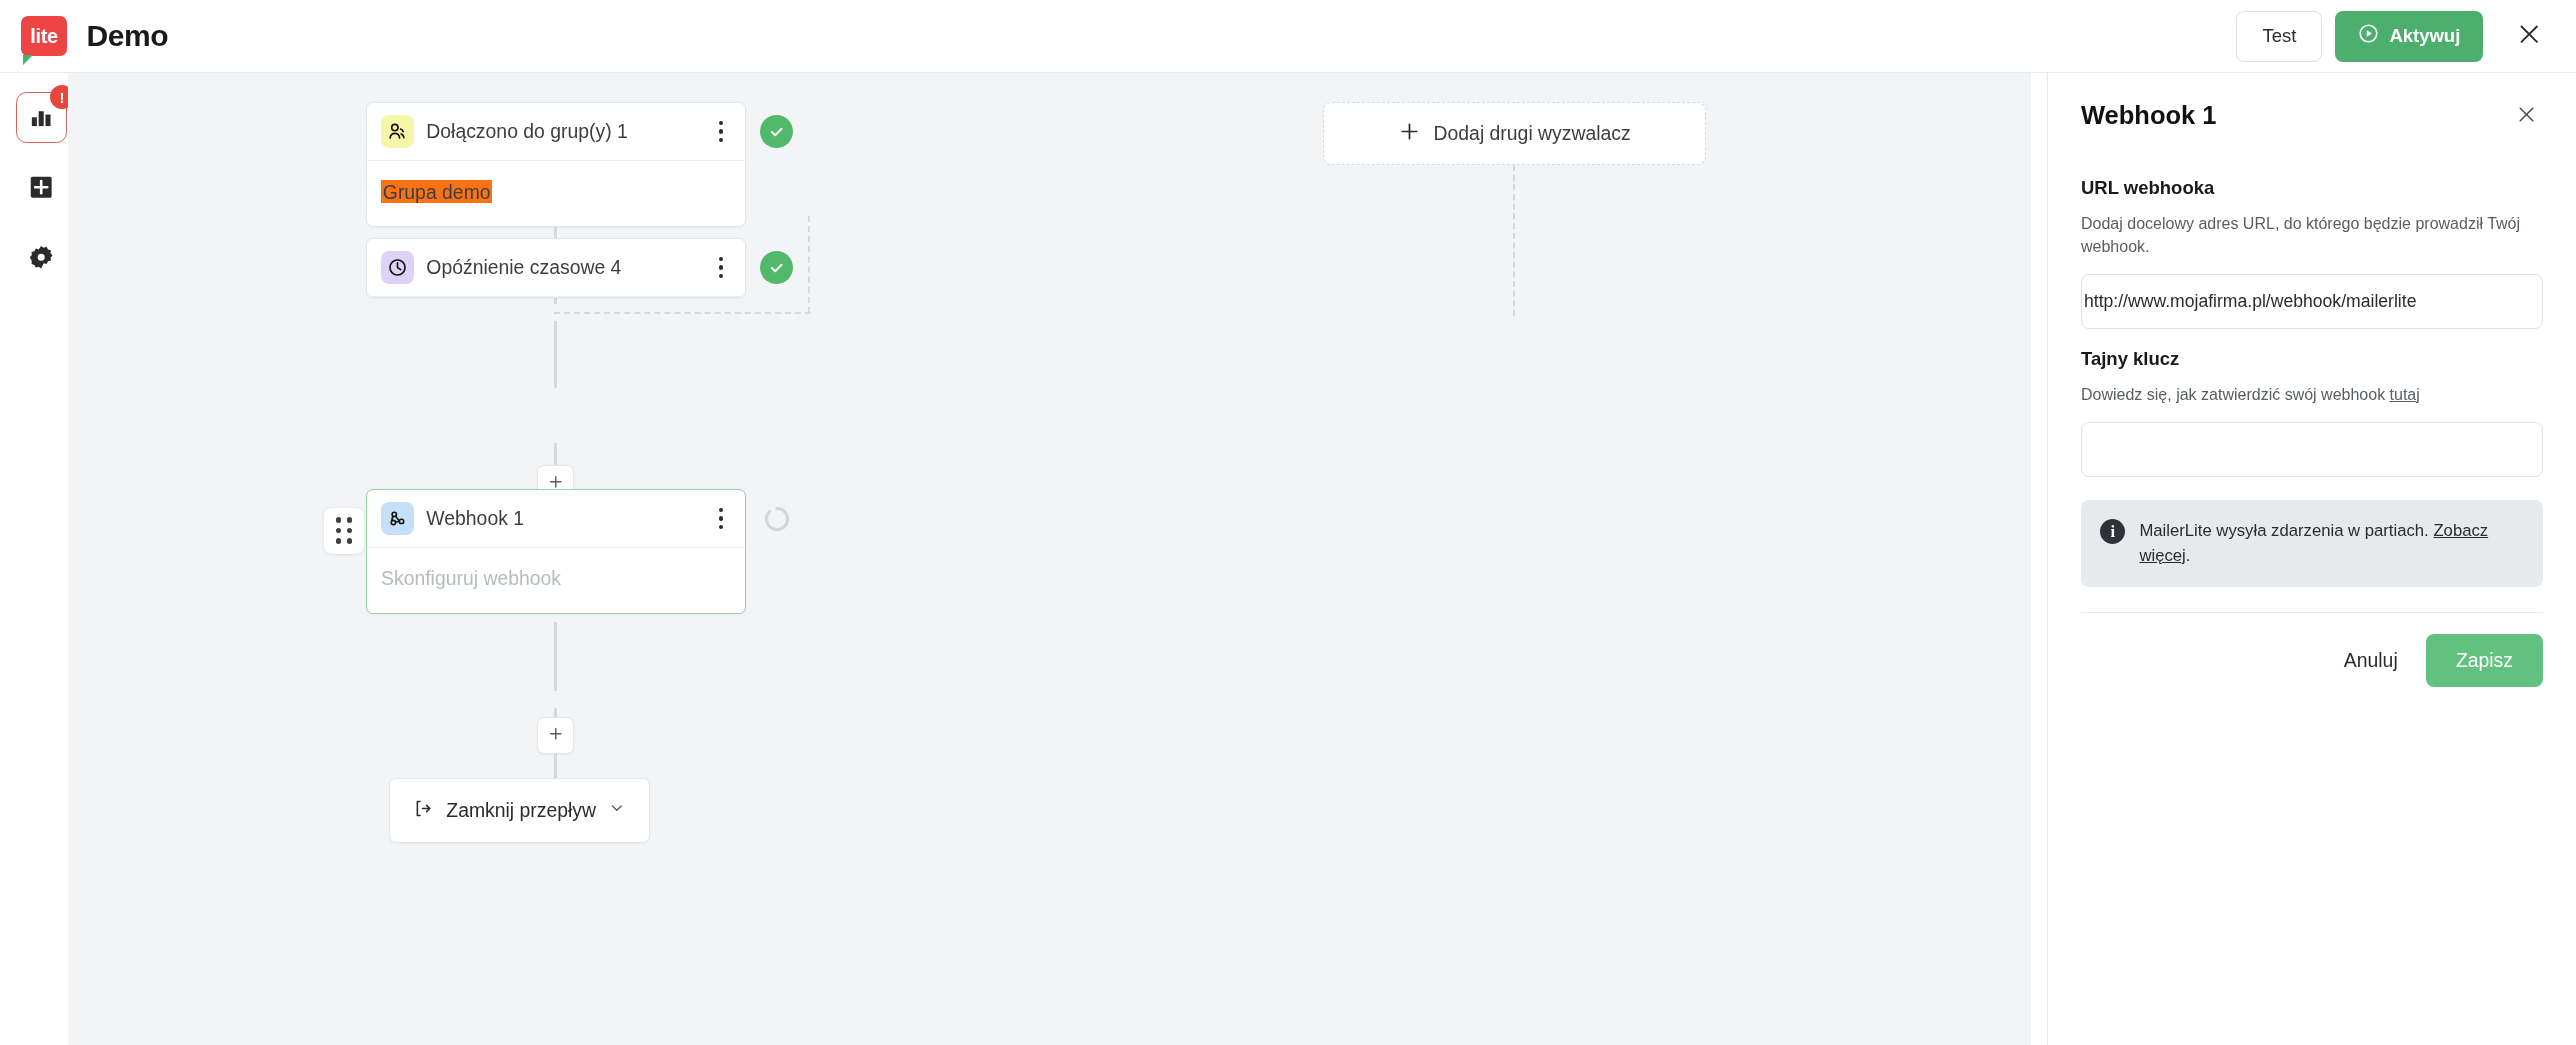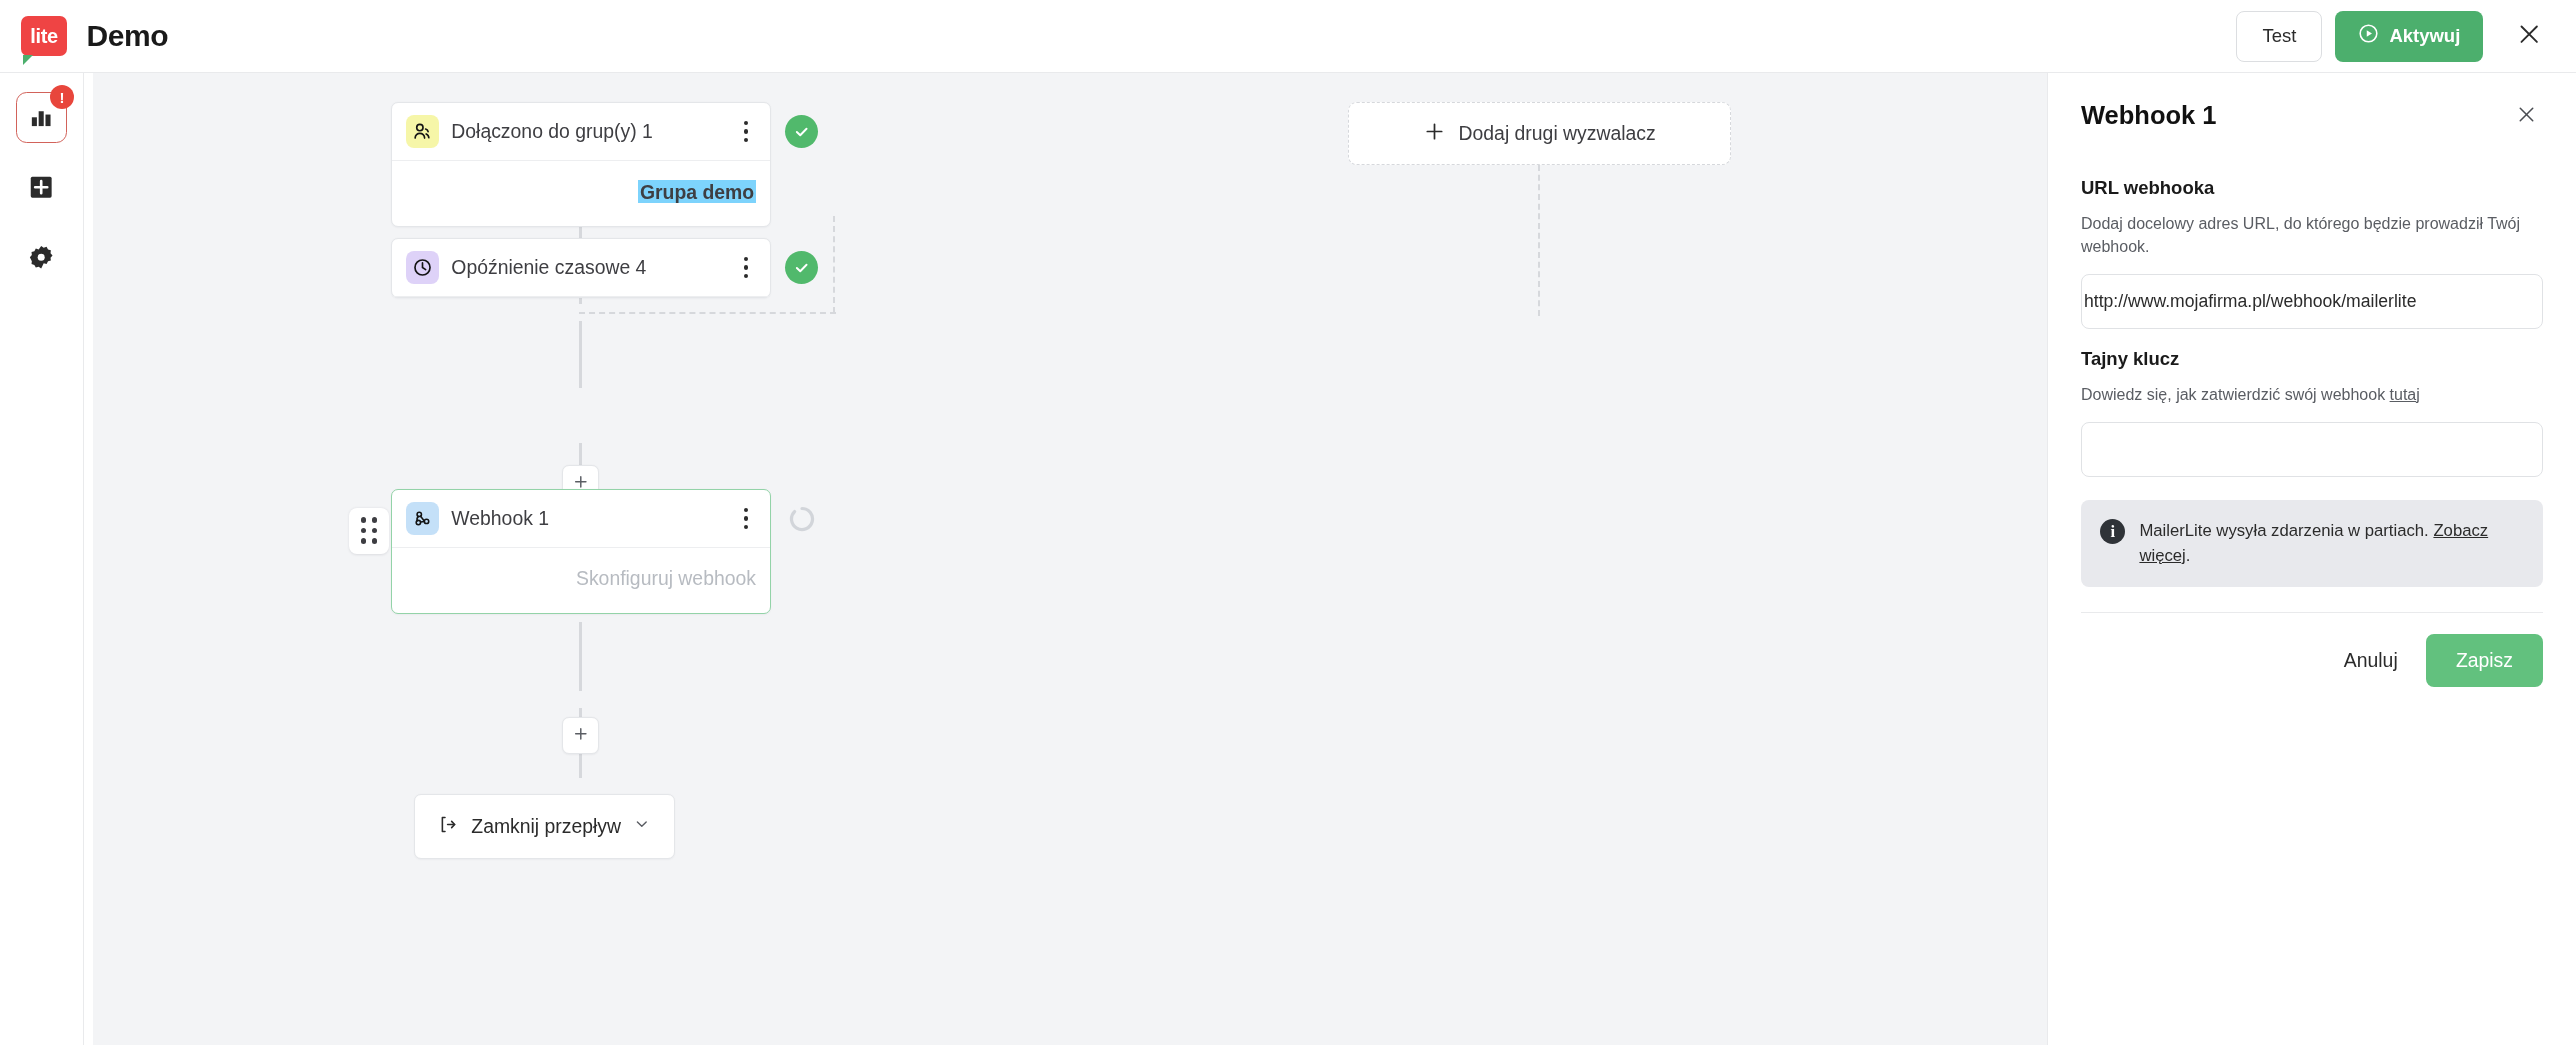--- a/index.html
+++ b/index.html
@@ -73,24 +73,23 @@
   .nav-badge {
     position: absolute; top: -8px; right: -8px;
     width: 24px; height: 24px; border-radius: 50%;
     background: #e8463c; color: #fff;
     font-size: 15px; font-weight: 700;
     display: flex; align-items: center; justify-content: center;
   }
 
   
   .canvas {
-    position: absolute; top: 73px; left: 93px;
+    position: absolute; top: 73px; left: 68px;
     width: 1963px; height: 973px; background: #f3f4f6;
     overflow: hidden;
-    text-align: right;
   }
 
   .node { position: absolute; }
 
   .card {
     width: 380px; background: #ffffff;
     border: 0.9px solid #e4e6e9; border-radius: 7px;
     box-shadow: 0 0.9px 1.8px rgba(16,24,40,0.04);
   }
   .card.selected { border-color: #93d3a8; }
@@ -108,21 +107,21 @@
   .card-title {
     margin-left: 12.3px; font-size: 19.4px; color: #3e3e42; white-space: nowrap;
   }
   .kebab {
     margin-left: auto; width: 23px; height: 30px; cursor: pointer;
     display: flex; flex-direction: column; align-items: center;
     justify-content: center; gap: 4.4px;
   }
   .kebab i { width: 4.4px; height: 4.4px; border-radius: 50%; background: #2b2b2b; display: block; }
   .card-body { padding: 19.4px 14px 23px 14px; font-size: 19.4px; color: #3e3e42; }
-  .hl-yellow { background: #7dd3fc; padding: 0.9px 1.8px; font-weight: bold; }
+  .hl-yellow { background: #f97316; padding: 0.9px 1.8px; }
   .hl-purple { background: #ded2f8; padding: 0.9px 3.5px; }
   .placeholder { color: #b7bbc1; }
 
   .status-badge {
     position: absolute; width: 33px; height: 33px;
     display: flex; align-items: center; justify-content: center;
   }
   .badge-ok { border-radius: 50%; background: #51b96c; }
 
   .drag-handle {
@@ -416,21 +415,21 @@
           <span class="placeholder">Skonfiguruj webhook</span>
         </div>
       </div>
       <div class="status-badge" style="left:394px; top:13.2px;">
         <svg width="30" height="30" viewBox="0 0 24 24" fill="none">
           <path d="M12 3.6 a8.4 8.4 0 1 1 -5.94 2.46" stroke="#d2d5da" stroke-width="2.6" stroke-linecap="round"></path>
         </svg>
       </div>
     </div>
 
-    <div class="end-btn" style="left:321px; top:705px;margin-top:16px;">
+    <div class="end-btn" style="left:321px; top:705px;">
       <span>
         <svg width="21" height="21" viewBox="0 0 24 24" fill="none" stroke="#2b2b2b" stroke-width="1.8" stroke-linecap="round" stroke-linejoin="round">
           <path d="M8 4 H5 V20 H8"></path>
           <path d="M11 12 H19"></path>
           <path d="M15.6 8.4 L19 12 L15.6 15.6"></path>
         </svg>
       </span>
       <span>Zamknij przepływ</span>
       <span>
         <svg width="17.6" height="17.6" viewBox="0 0 24 24" fill="none" stroke="#5a5d63" stroke-width="1.9" stroke-linecap="round" stroke-linejoin="round">

